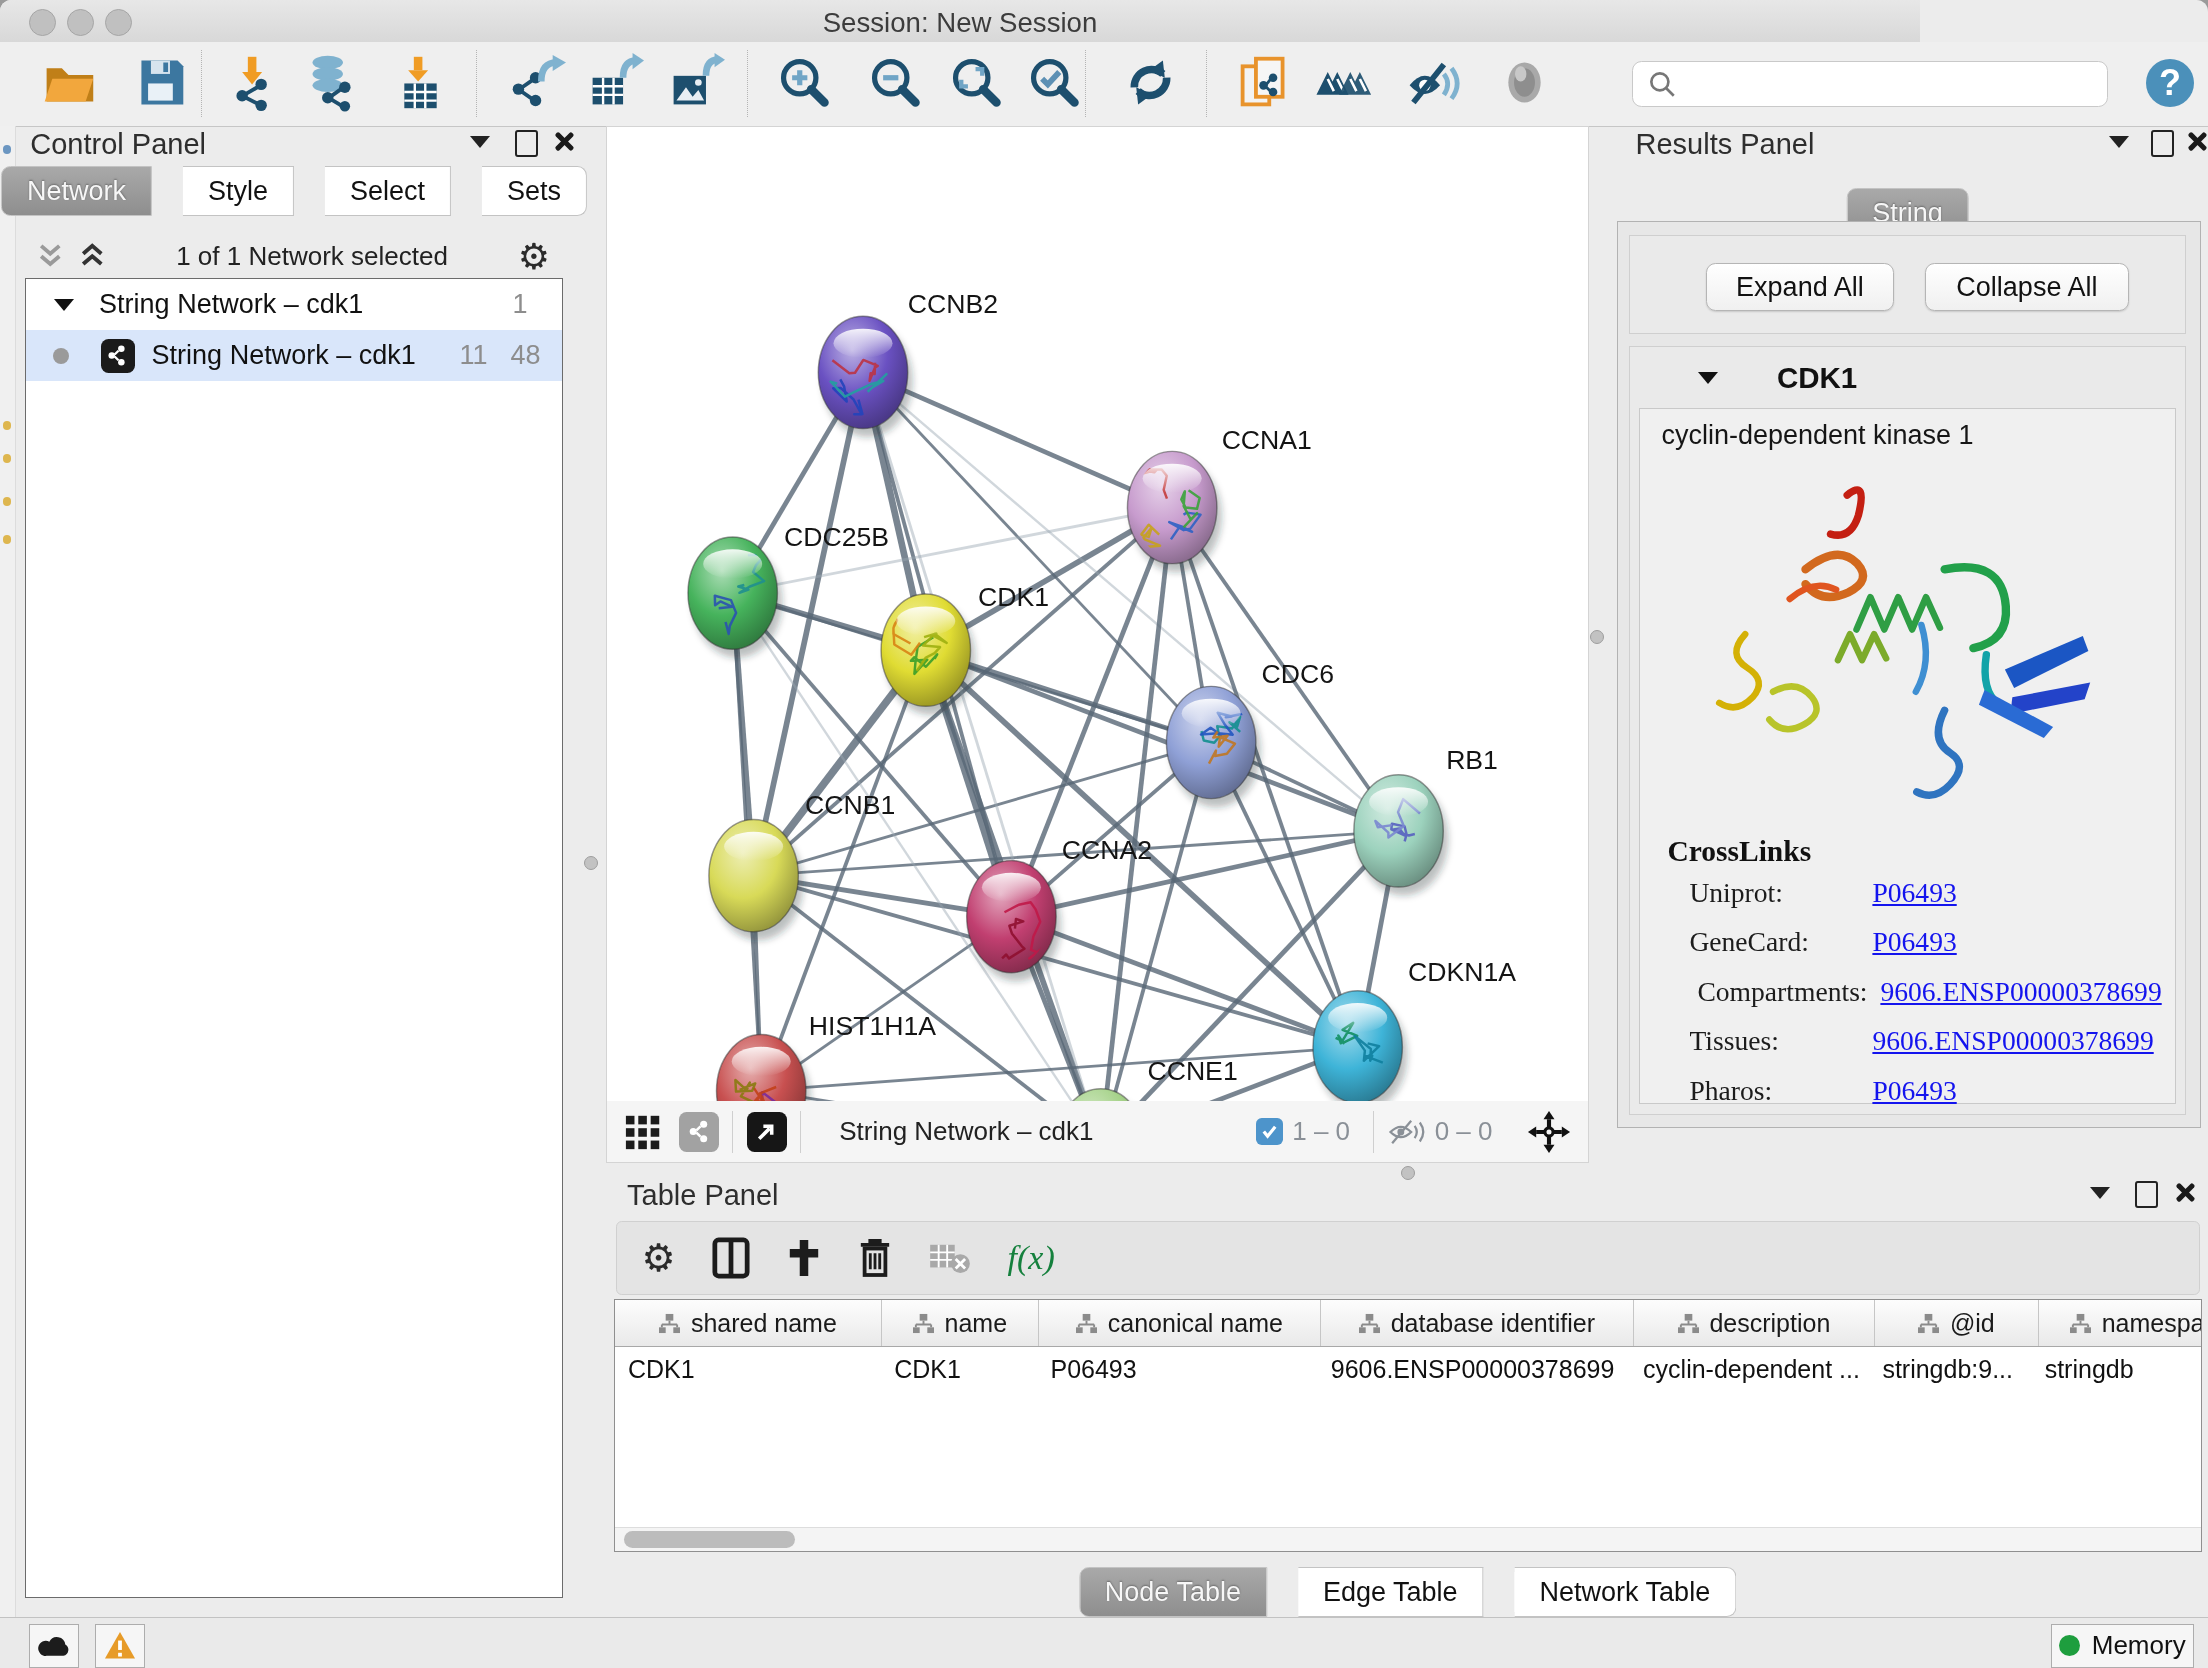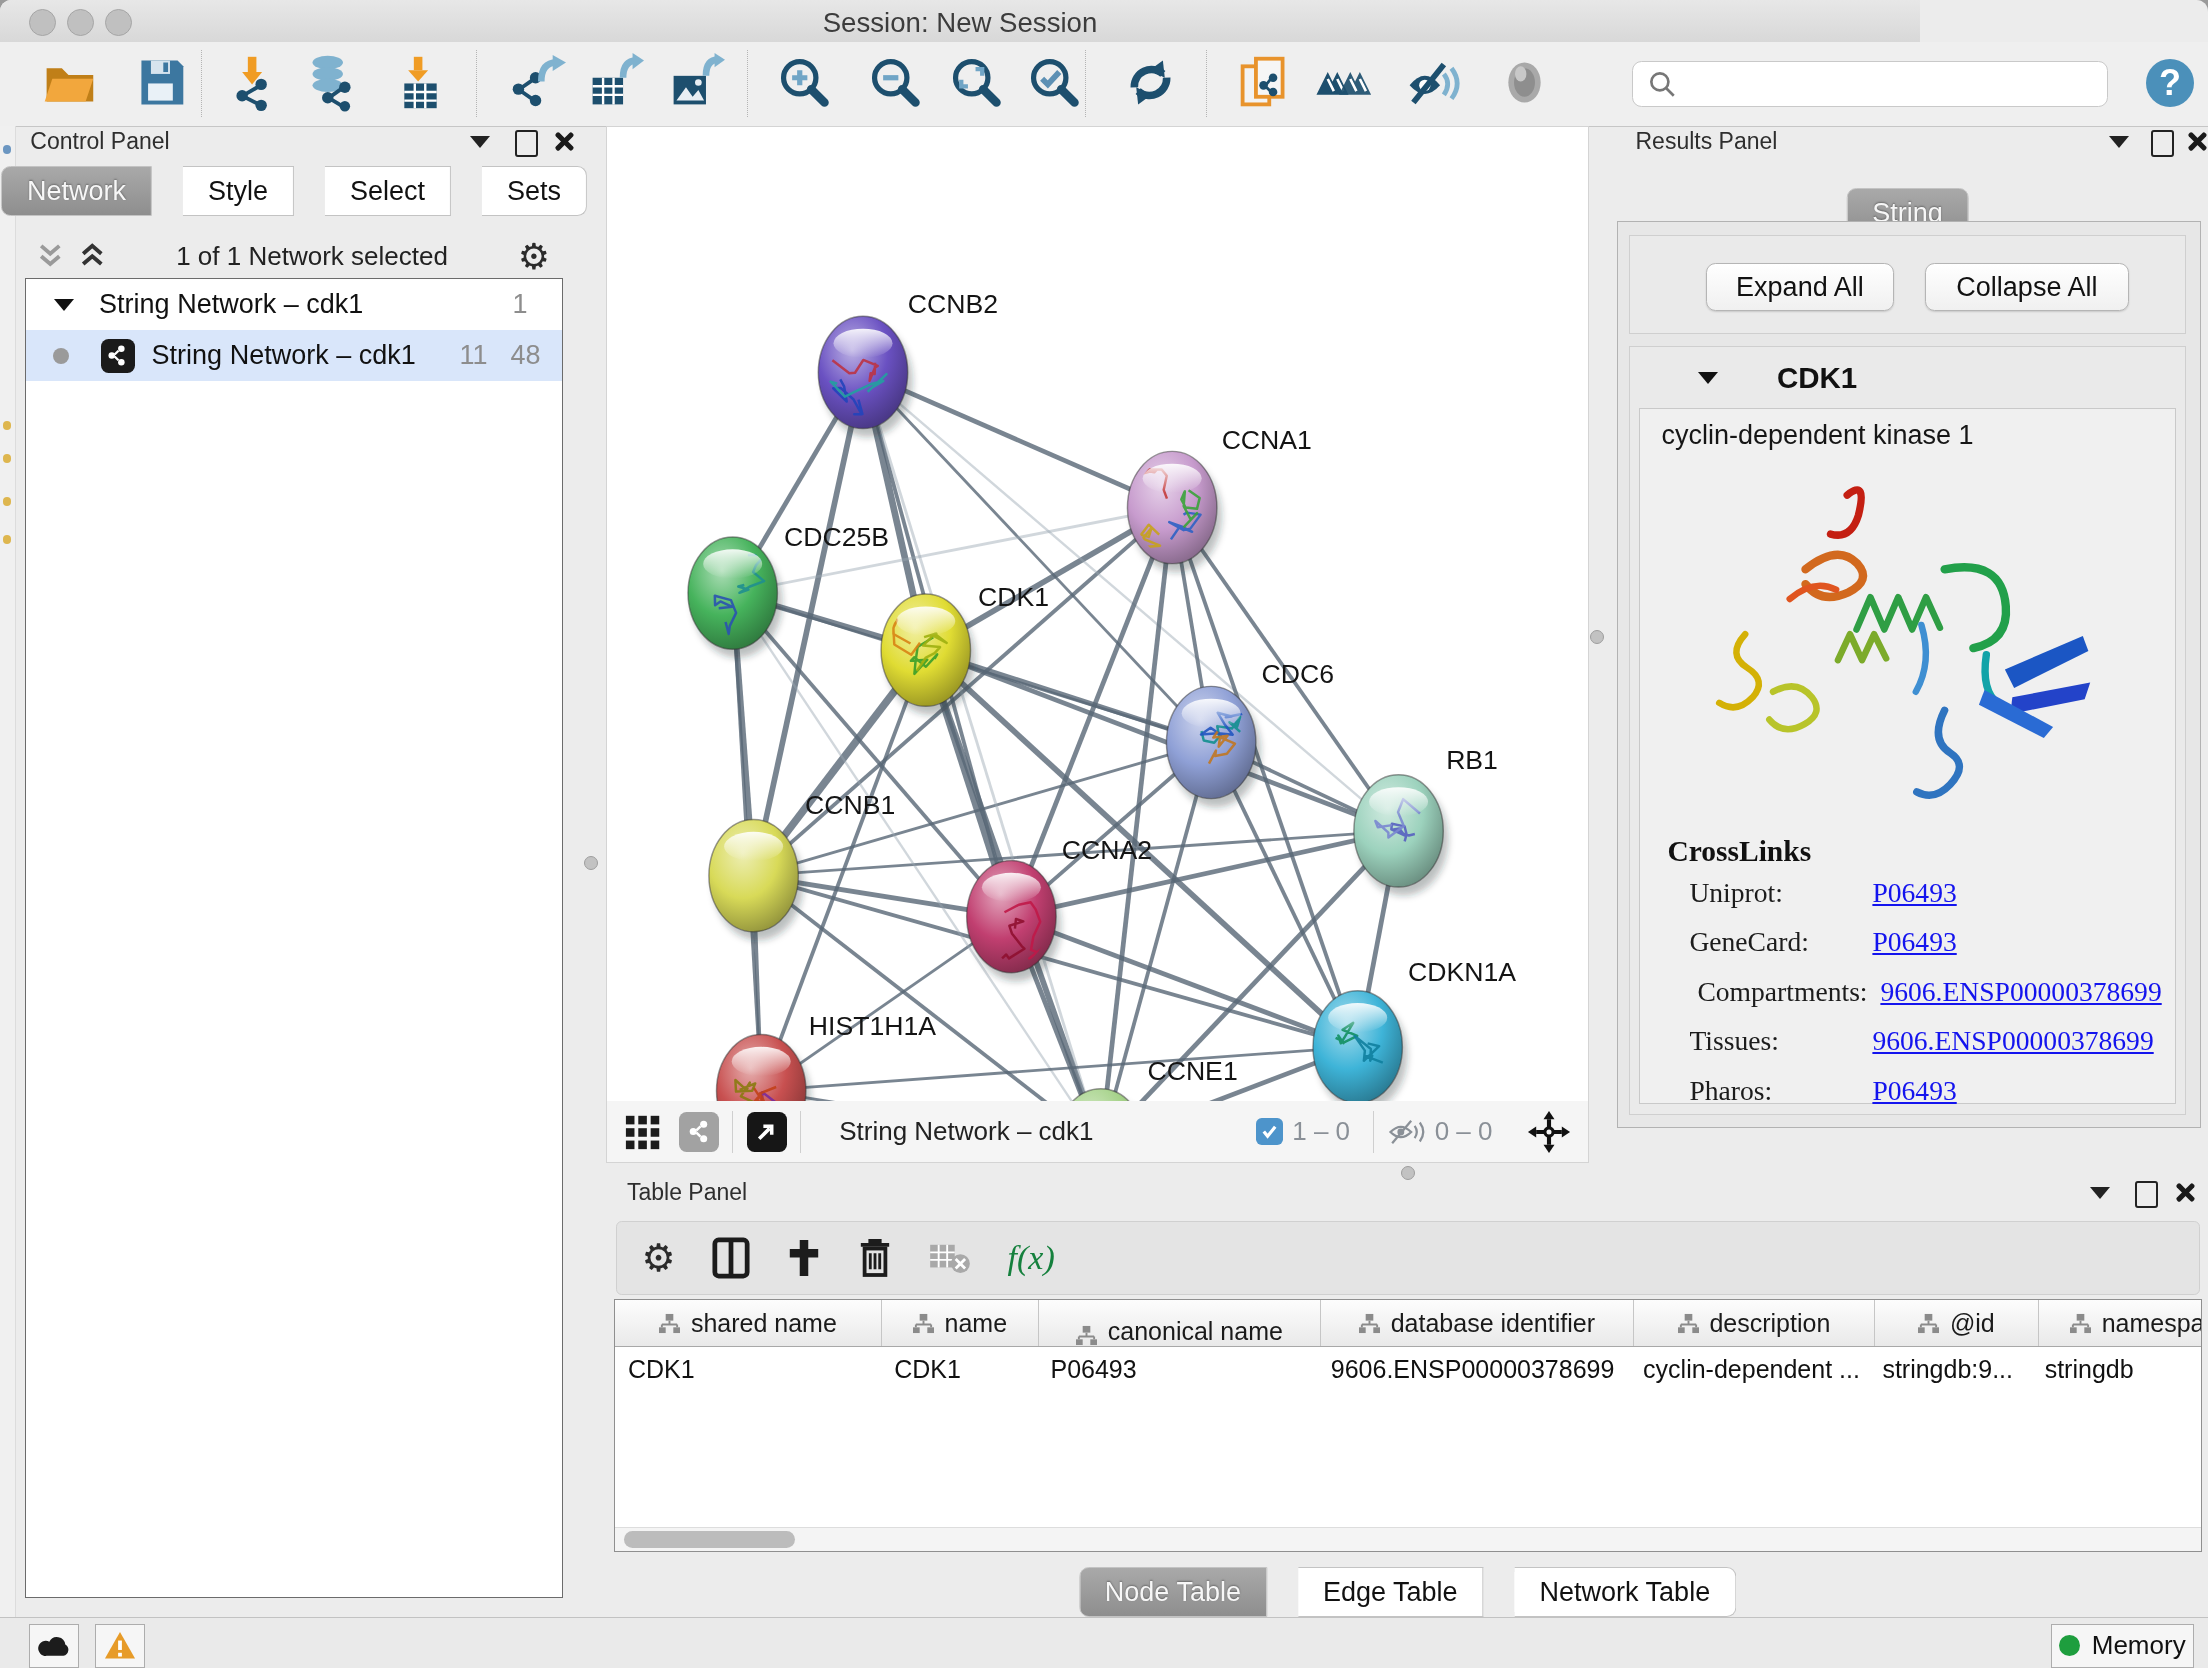--- a/index.html
+++ b/index.html
@@ -14,21 +14,21 @@
   
   #toolbar{left:0;top:42px;width:2208px;height:84px;background:#efefef;border-bottom:1px solid #c6c6c6;}
   .tbi{top:11.4px;width:59px;height:59px;cursor:pointer;}
   .tbsep{top:7.6px;width:0;height:67px;border-left:1.9px dotted #b4b4b4;}
   #searchbox{left:1632px;top:19px;width:474px;height:44px;background:#fff;border:1.9px solid #c9c9c9;
              border-radius:9.5px;display:flex;align-items:center;}
   #searchbox input{border:none;outline:none;font-size:25px;flex:1;background:transparent;height:38px;}
   #helpbtn{left:2146px;top:17px;width:48px;height:48px;border-radius:50%;background:#4b90ba;color:#fff;
            font-size:36px;font-weight:bold;text-align:center;line-height:48px;cursor:pointer;}
   
-  .panel-title{font-size:23px;color:#2e2e2e;}
+  .panel-title{font-size:29px;color:#2e2e2e;}
   .tri-down{width:0;height:0;border-left:10.5px solid transparent;border-right:10.5px solid transparent;
             border-top:12.4px solid #222;}
   .float-ico{width:19px;height:23px;border:2.9px solid #222;border-radius:2.9px;}
   .x-ico{position:relative;width:23px;height:23px;}
   .x-ico:before,.x-ico:after{content:"";position:absolute;left:9.5px;top:0;width:4.8px;height:23px;background:#1a1a1a;border-radius:1.9px;}
   .x-ico:before{transform:rotate(45deg);} .x-ico:after{transform:rotate(-45deg);}
   .tabseg{display:flex;gap:31px;}
   .tabseg .tab{height:48px;line-height:48px;padding:0 25px;font-size:27px;background:#fff;
                border:1px solid #c3c3c3;border-left:none;color:#111;cursor:pointer;white-space:nowrap;}
   .tabseg .tab:first-child{border-left:1px solid #c3c3c3;border-radius:9.5px 0 0 9.5px;}
@@ -730,21 +730,21 @@
           </div>
           <div class="th" style="width: 156px;">
             <svg width="23" height="21" viewBox="0 0 24 22">
               <rect x="8" y="1" width="8" height="7" fill="#8b8b8b"></rect>
               <path d="M12 8 v4 M4 12 h16 M4 12 v3 M20 12 v3" stroke="#8b8b8b" stroke-width="2" fill="none"></path>
               <rect x="1" y="15" width="7" height="6" fill="#8b8b8b"></rect>
               <rect x="16" y="15" width="7" height="6" fill="#8b8b8b"></rect>
             </svg>
             <span>name</span>
           </div>
-          <div class="th" style="width: 281px; align-items: flex-end;">
+          <div class="th" style="width: 281px;">
             <svg width="23" height="21" viewBox="0 0 24 22">
               <rect x="8" y="1" width="8" height="7" fill="#8b8b8b"></rect>
               <path d="M12 8 v4 M4 12 h16 M4 12 v3 M20 12 v3" stroke="#8b8b8b" stroke-width="2" fill="none"></path>
               <rect x="1" y="15" width="7" height="6" fill="#8b8b8b"></rect>
               <rect x="16" y="15" width="7" height="6" fill="#8b8b8b"></rect>
             </svg>
             <span>canonical name</span>
           </div>
           <div class="th" style="width: 312px;">
             <svg width="23" height="21" viewBox="0 0 24 22">

